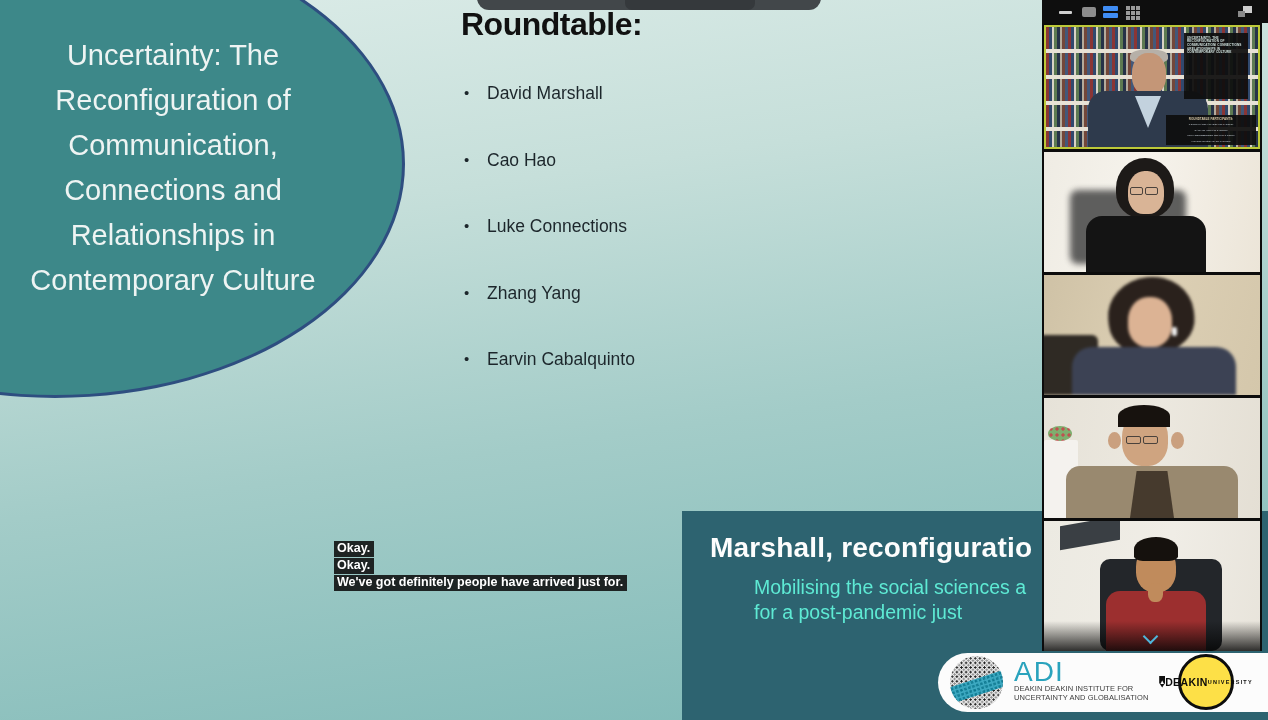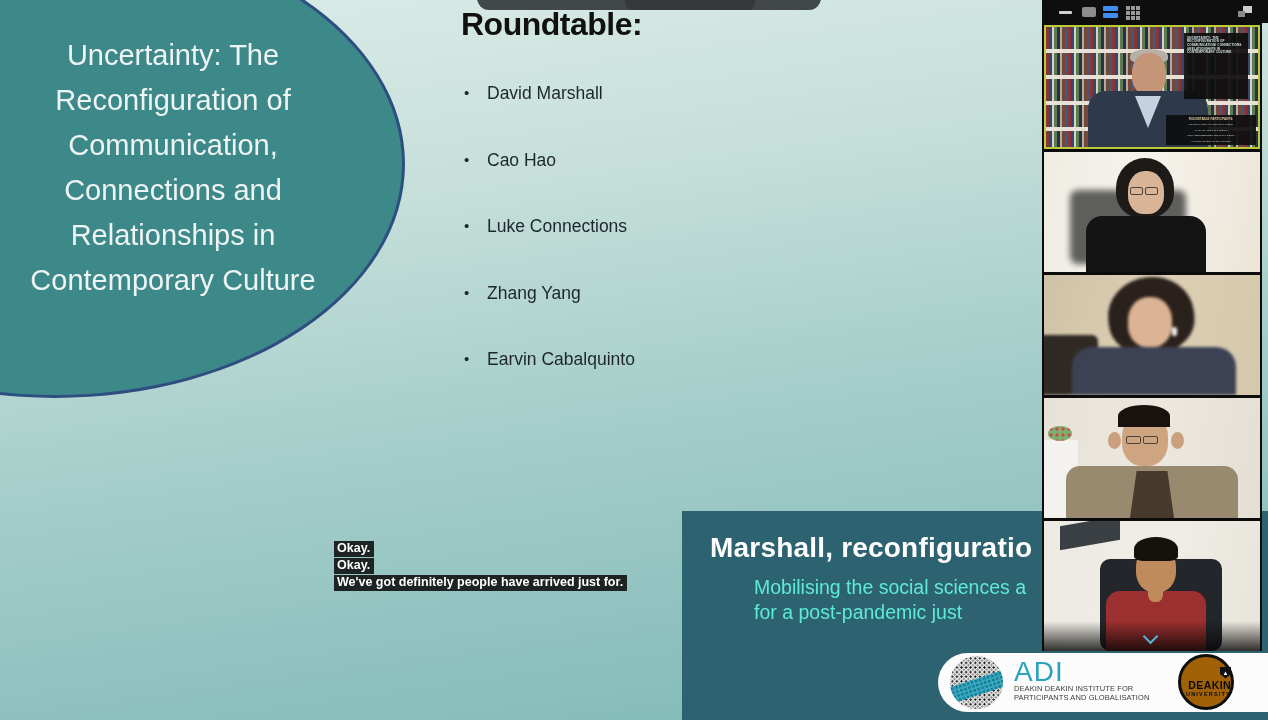--- a/index.html
+++ b/index.html
@@ -77,23 +77,23 @@
   }
   .globe-swoosh{
     position:absolute; left:-12px; top:22px; width:84px; height:16px;
     background:radial-gradient(#0d7d96 1.2px, rgba(0,0,0,0) 1.4px) #35a7c0;
     background-size:4.2px 4.2px; transform:rotate(-18deg); opacity:0.95;
   }
   .adi-block{ position:absolute; left:76px; top:5px; }
   .adi-acronym{ font-size:28px; font-weight:400; color:#2aa3bd; line-height:27px; letter-spacing:1px; }
   .adi-sub{ font-size:7.5px; line-height:8.5px; color:#3c3c3c; letter-spacing:0.1px; }
   .deakin-circle{
-    position:absolute; left:240px; top:1px; width:56px; height:56px; background:#a16207;
+    position:absolute; left:240px; top:1px; width:56px; height:56px; background:#fde047;
     border:3px solid #0d0d0d; border-radius:50%;
-    display:flex; flex-direction:column; align-items:flex-end; justify-content:center;
+    display:flex; align-items:center; justify-content:center;
   }
   .deakin-shield{
     width:11px; height:12px; background:#111; margin-bottom:1px;
     clip-path:polygon(0 0,100% 0,100% 62%,50% 100%,0 62%);
     display:flex; align-items:center; justify-content:center;
     color:#fff; font-size:6px; line-height:6px;
   }
   .deakin-name{ font-size:10.5px; font-weight:800; color:#0b0b0b; letter-spacing:0.4px; line-height:11px; }
   .deakin-univ{ font-size:5.5px; font-weight:600; color:#0b0b0b; letter-spacing:1.2px; line-height:7px; }
   
@@ -212,21 +212,21 @@
     </div>
   </div>
 
   <div class="logo-pill">
     <div class="globe">
       <div class="globe-swoosh"></div>
     </div>
     <div class="adi-block">
       <div class="adi-acronym">ADI</div>
       <div class="adi-sub">DEAKIN DEAKIN INSTITUTE FOR</div>
-      <div class="adi-sub">PARTICIPANTS AND GLOBALISATION</div>
+      <div class="adi-sub">UNCERTAINTY AND GLOBALISATION</div>
     </div>
     <div class="deakin-circle">
       <div class="deakin-shield">▲</div>
       <div class="deakin-name">DEAKIN</div>
       <div class="deakin-univ">UNIVERSITY</div>
     </div>
   </div>
 
   <div class="sidebar">
     <div class="vc-toolbar">

